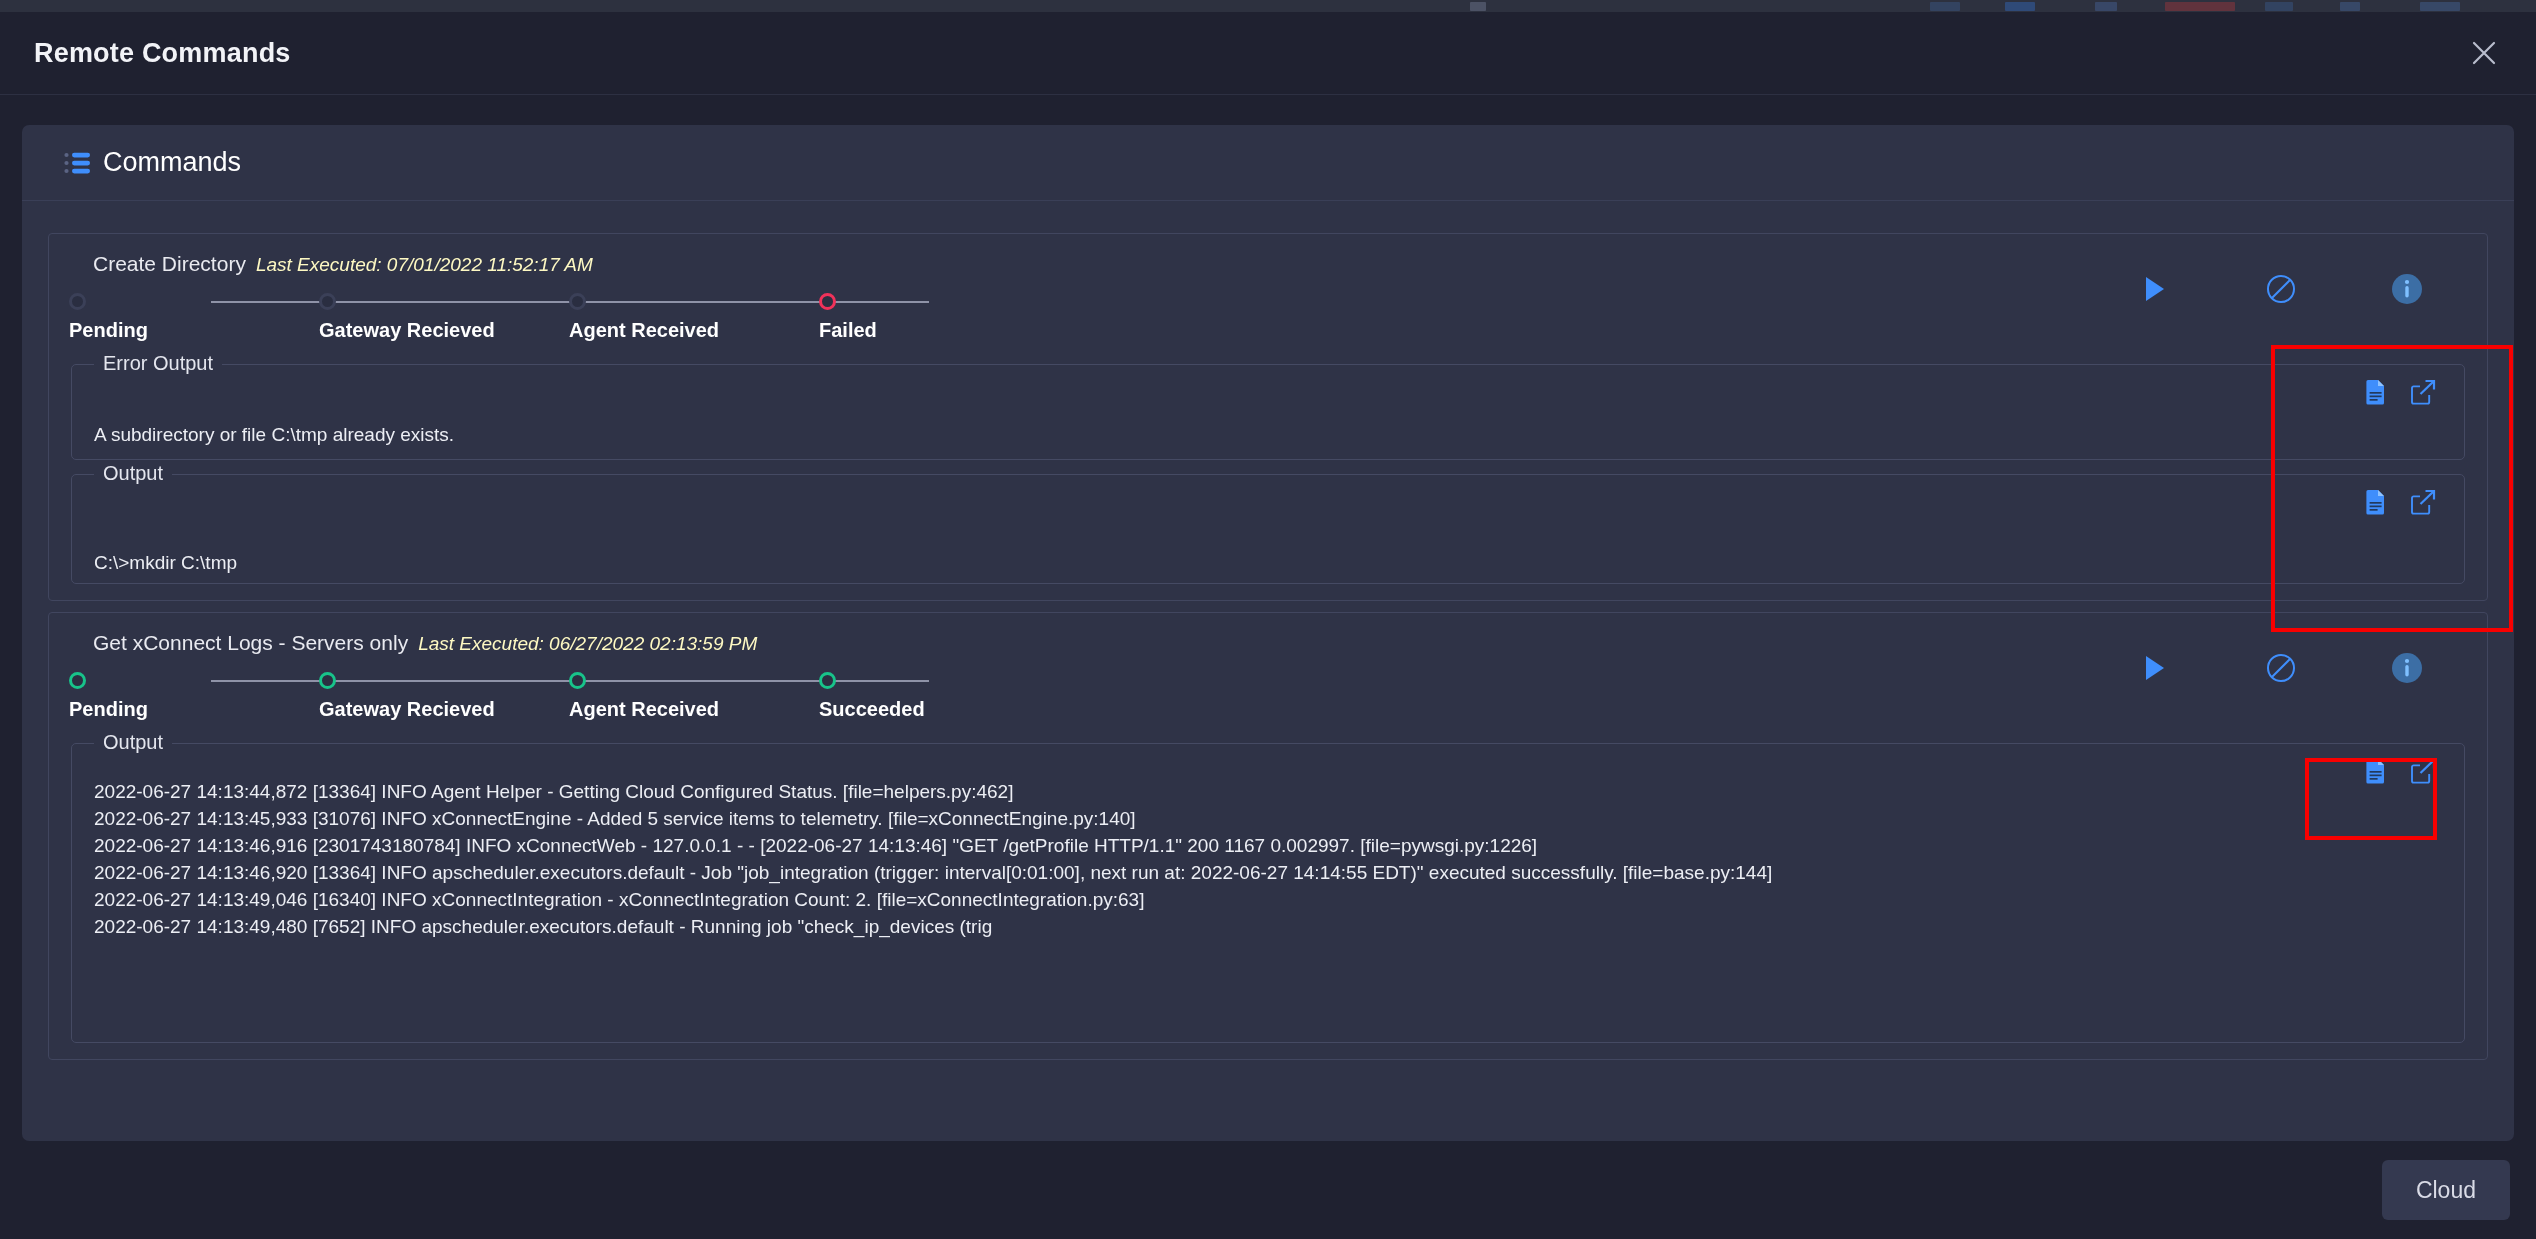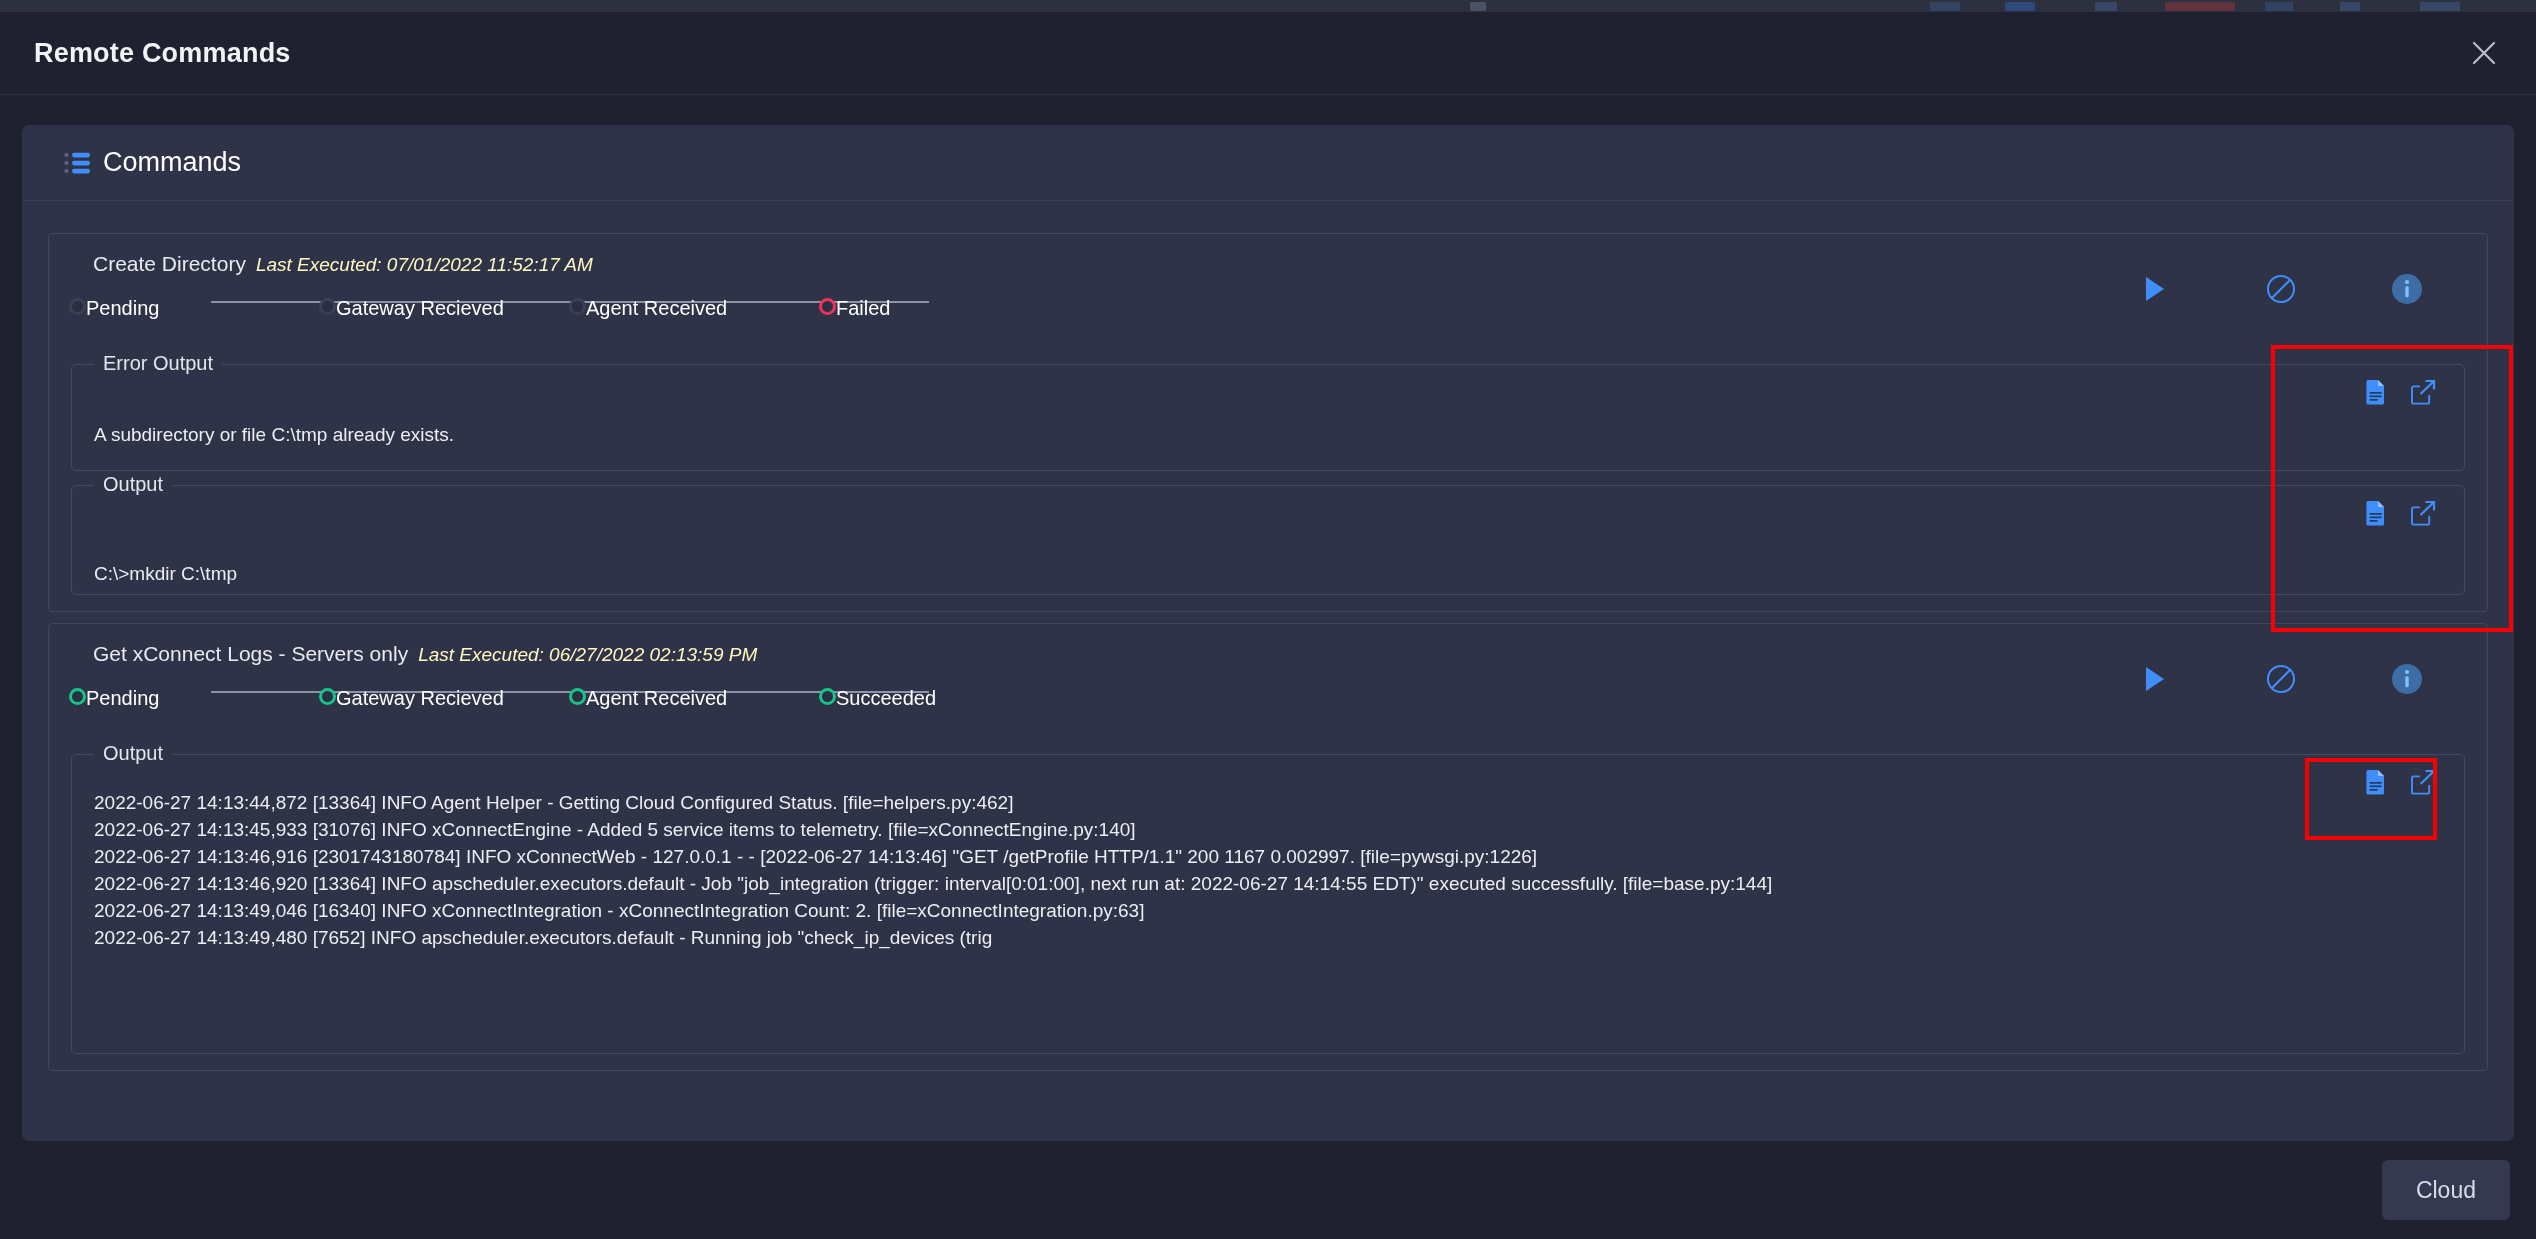--- a/index.html
+++ b/index.html
@@ -127,23 +127,24 @@
     left: 142px; right: 140px;
     height: 2px;
     background: #8f93a8;
   }
   .steps {
     position: absolute; top: 0; left: 0; right: 0;
     display: flex; justify-content: space-between;
   }
   .step {
     width: 284px;
-    display: flex; flex-direction: row; align-items: center;
+    display: flex; flex-direction: column; 
     position: relative;
     z-index: 2;
+    font-weight: bold;
   }
   .dot {
     width: 17px; height: 17px; border-radius: 50%;
     border: 3px solid #33374d;
     background: #2b2f42;
     margin-top: 5px;
   }
   .dot.state-green { border-color: #18c38a; }
   .dot.state-red   { border-color: #f0325a; }
   .dot.state-dim   { border-color: #3b4058; background:#2a2e41; }
@@ -190,21 +191,21 @@
     top: 13px; right: 26px;
     display: flex; align-items: center; gap: 17px;
     z-index: 4;
   }
   .tool-btn {
     width: 30px; height: 30px;
     display: flex; align-items: center; justify-content: center;
     cursor: pointer; background: none; border: none;
   }
 
-  .fs-error { height: 107px; }
+  .fs-error { height: 96px; }
   .fs-error .body { padding-top: 30px; }
   .fs-output-1 { height: 110px; }
   .fs-output-1 .body { padding-top: 48px; }
   .fs-log { height: 300px; }
   .fs-log .body { padding-top: 8px; }
 
   .mono-line {
     font-size: 19px;
     color: #eceef4;
     white-space: nowrap;

